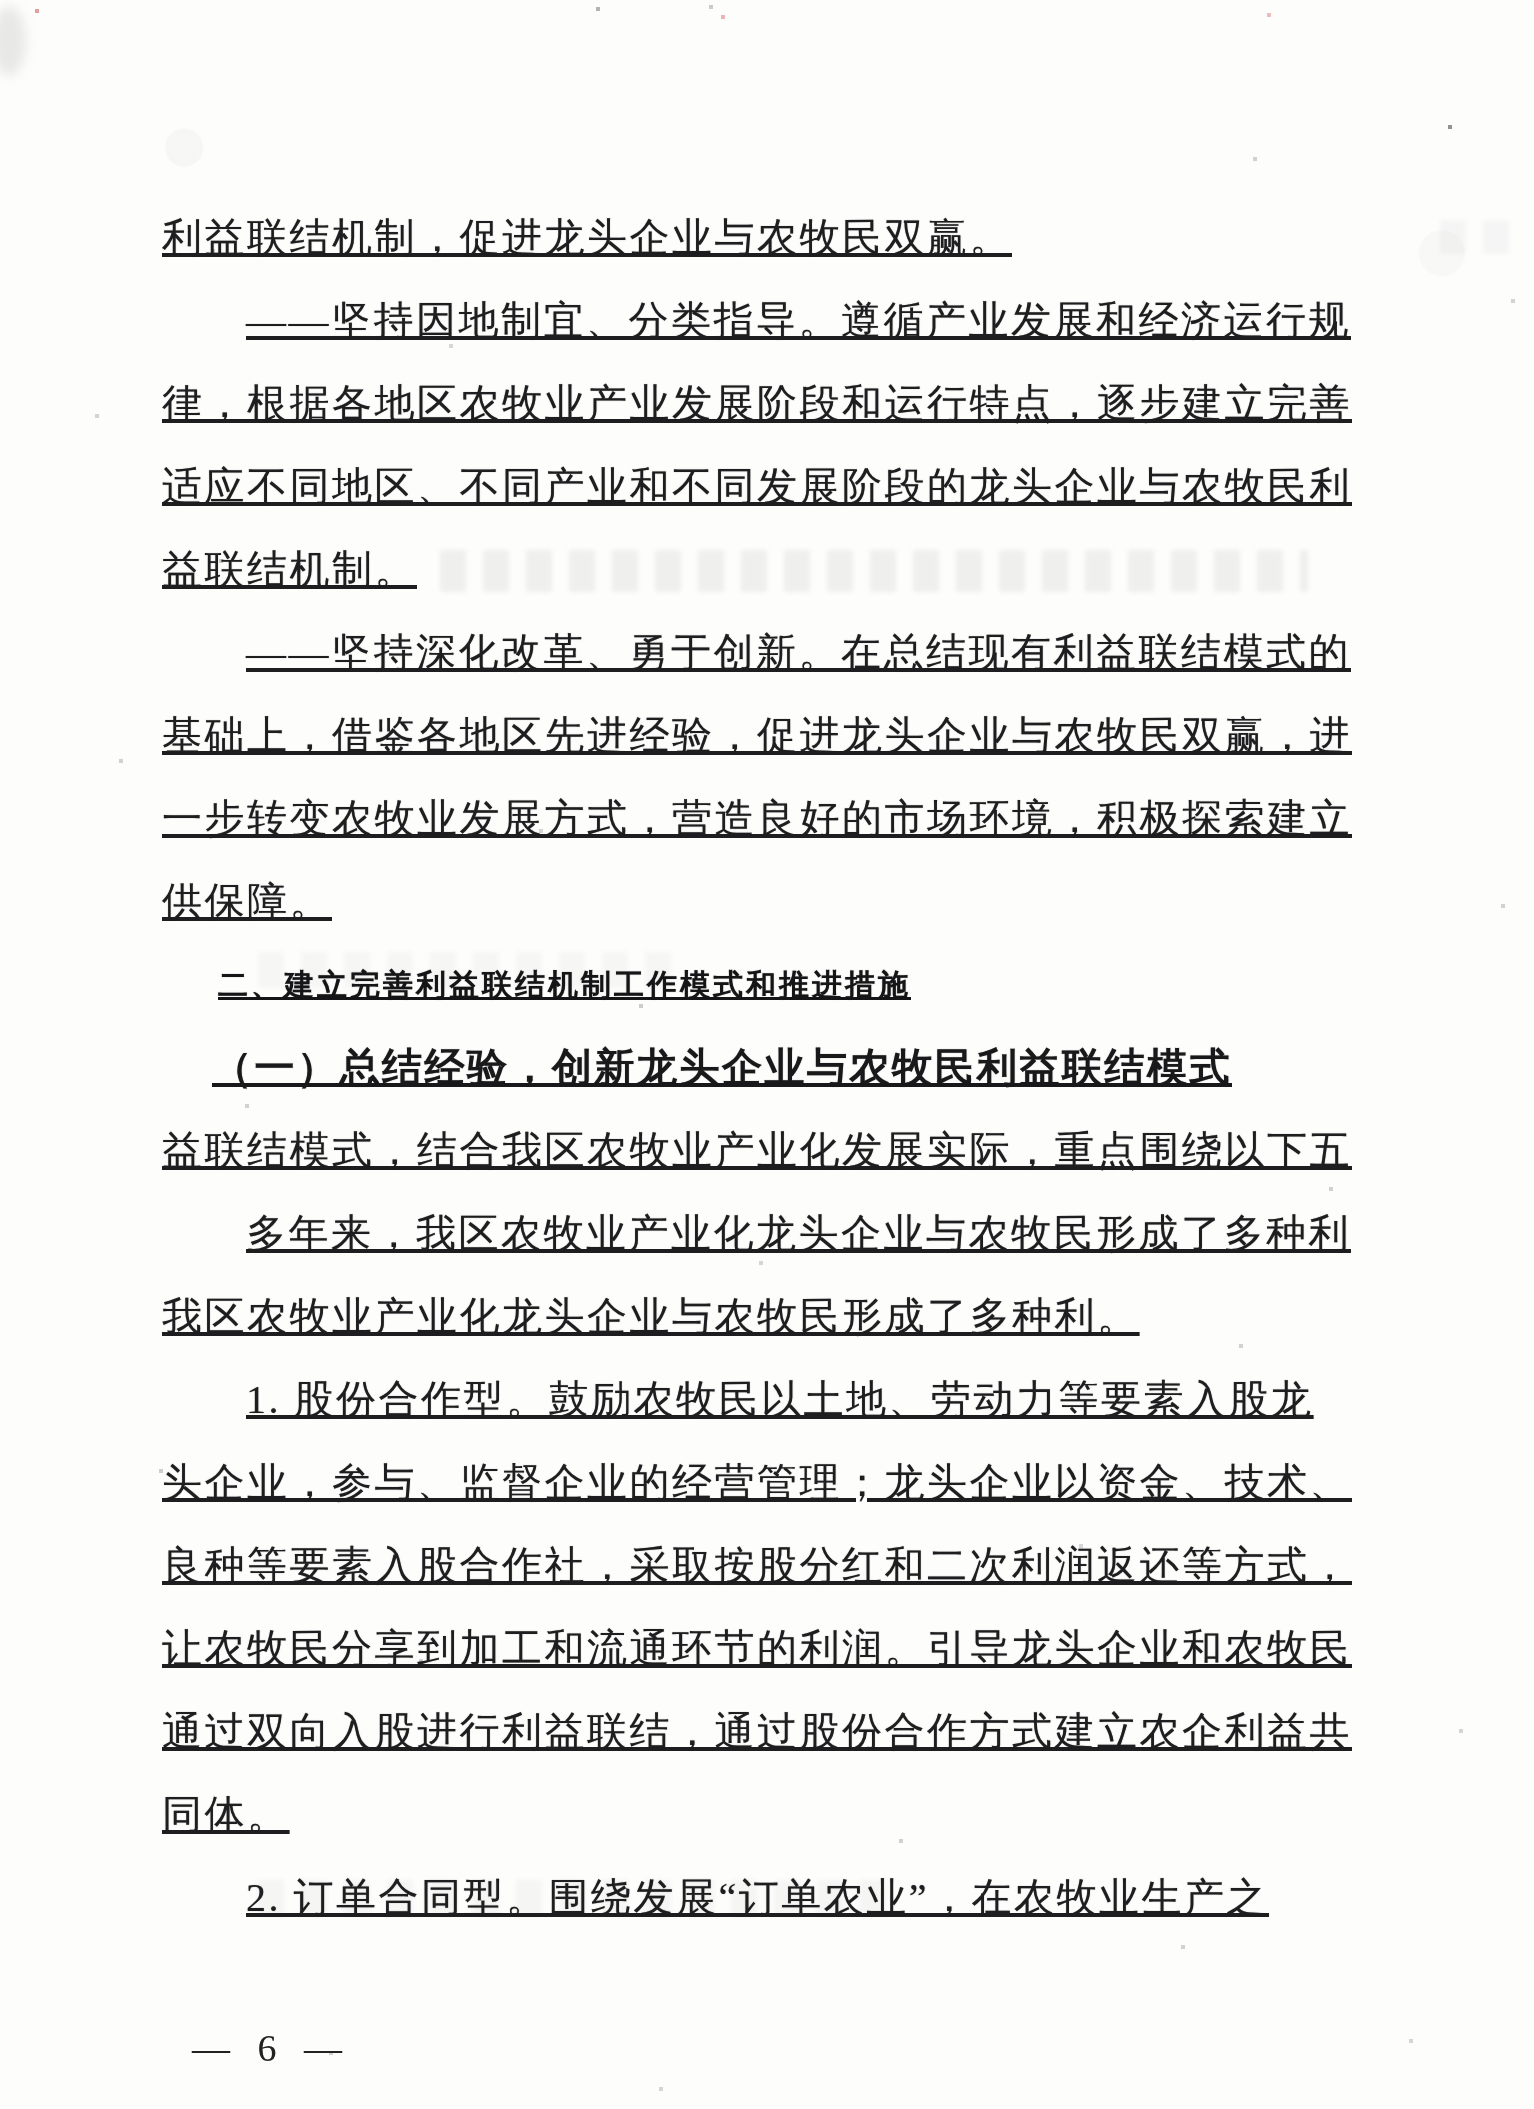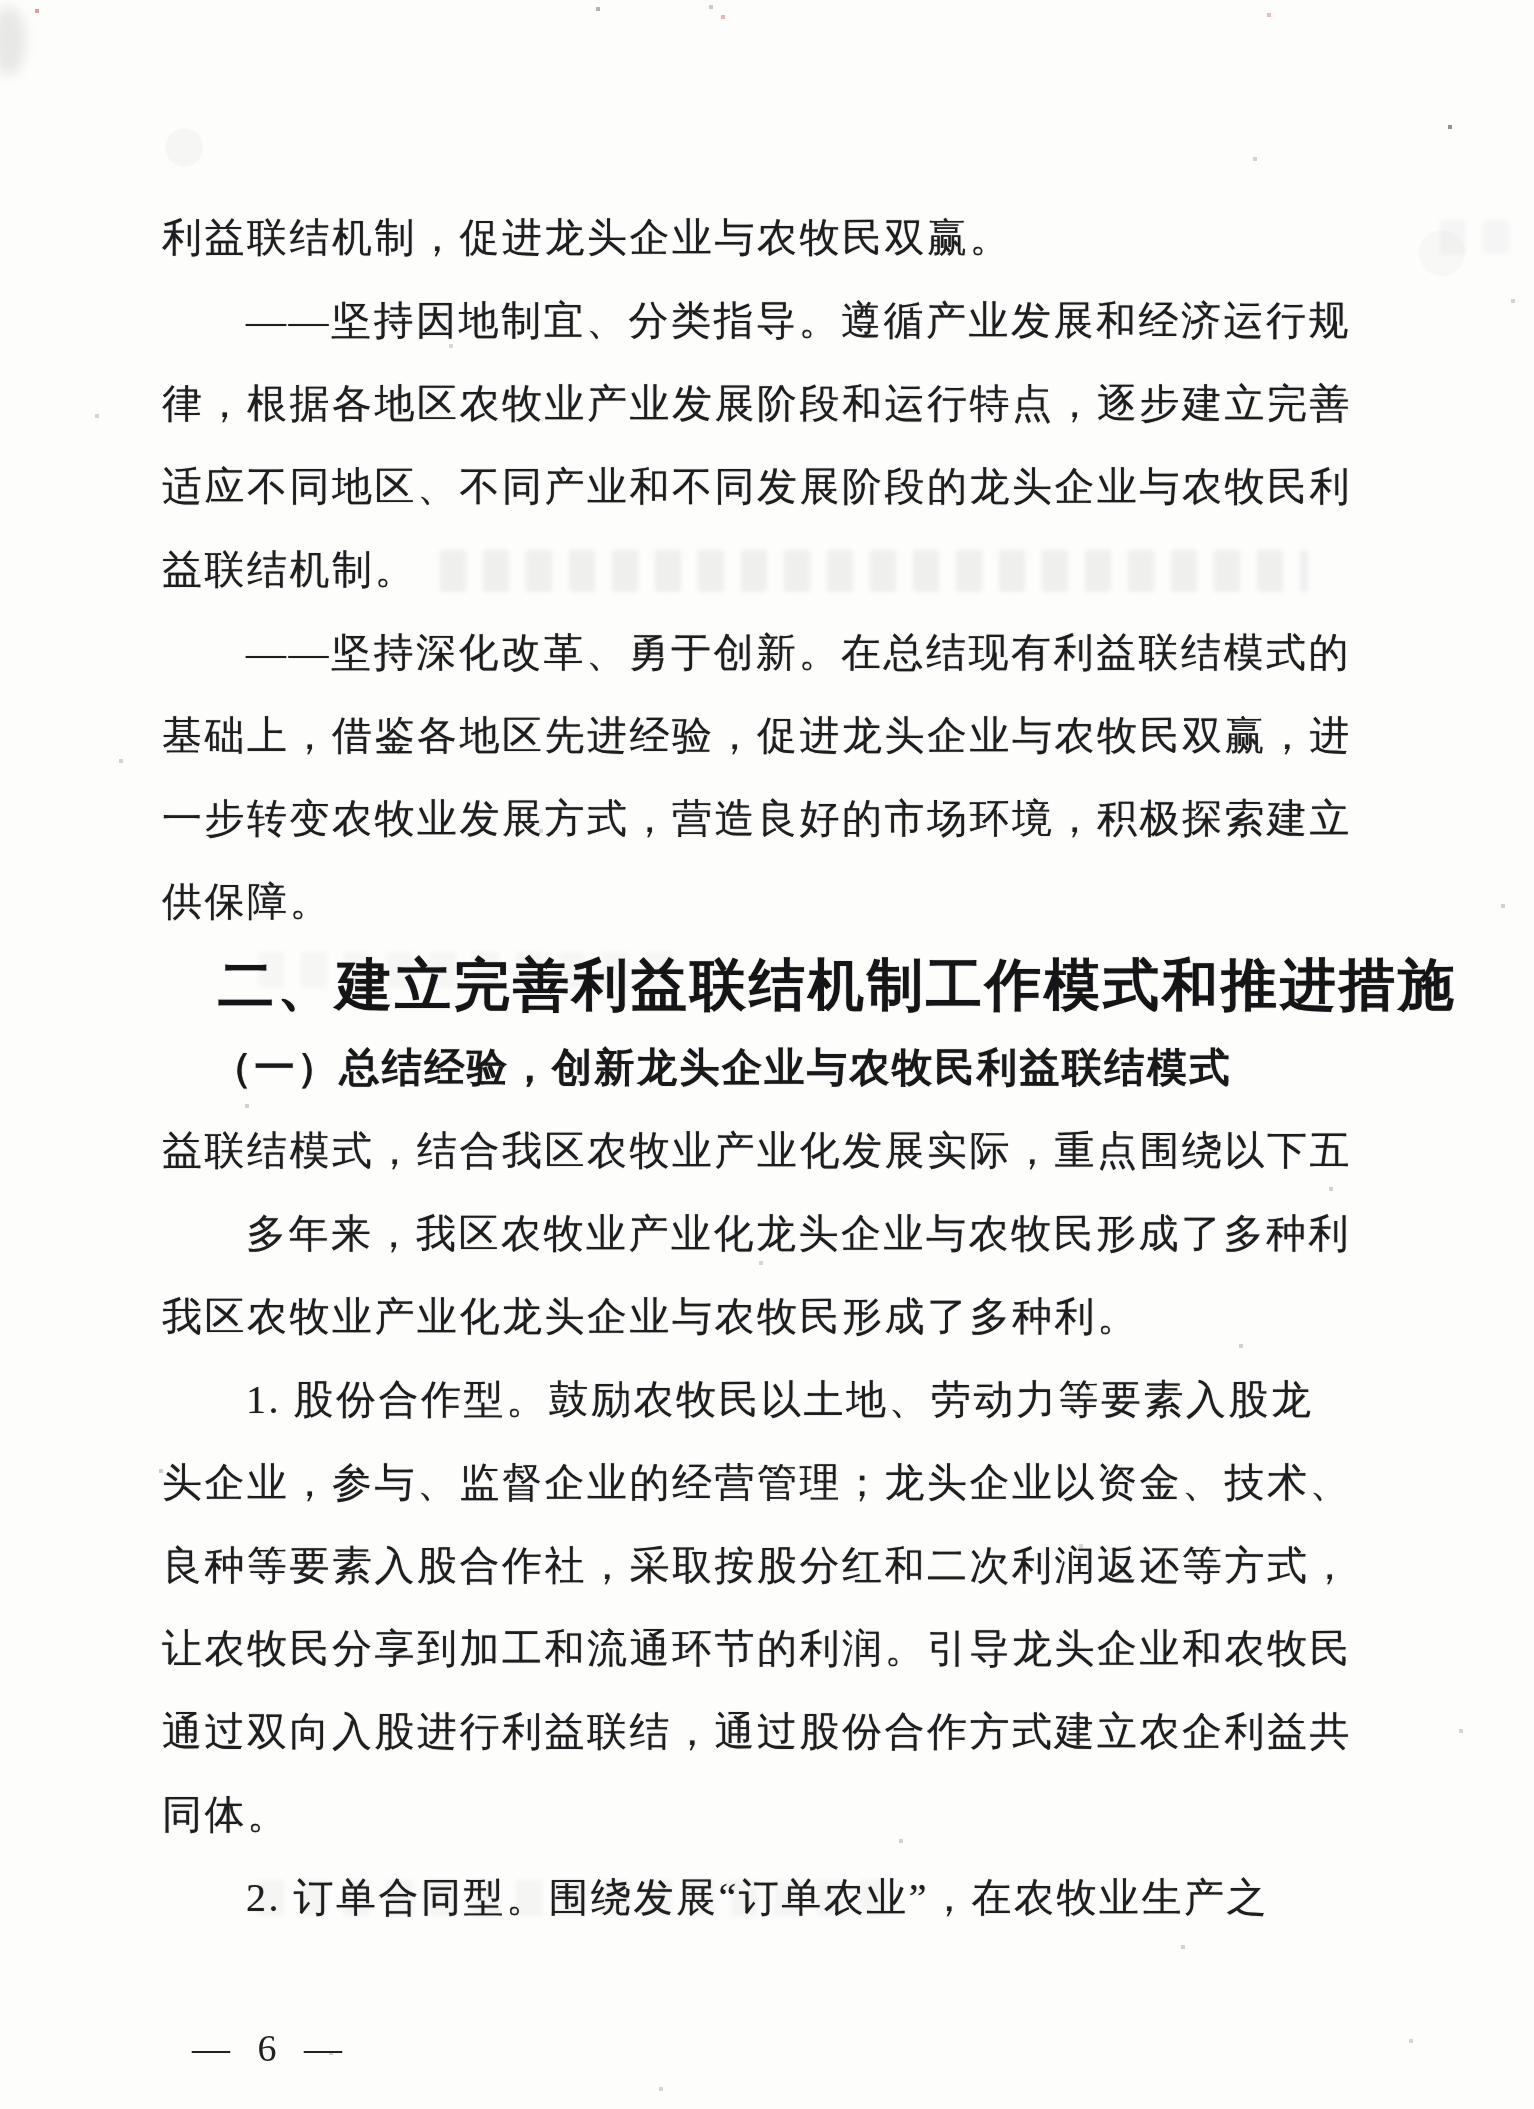--- a/index.html
+++ b/index.html
@@ -30,26 +30,27 @@
     width: 1196px;
   }
   .line {
     height: 83px;
     line-height: 83px;
     font-size: 40px;
     letter-spacing: 2.5px;
     color: #1e1e20;
     white-space: nowrap;
     text-shadow: 0 0 1px rgba(30,30,30,0.55); 
+    text-decoration: underline;
   }
   .line.indent { padding-left: 84px; }
   .line.heading1 {
     font-family: "Liberation Sans", "DejaVu Sans", sans-serif;
     font-weight: bold;
-    font-size: 56px;
+    font-size: 30px;
     letter-spacing: 3px;
     color: #151517;
   }
   .line.heading1.indent { padding-left: 56px; }
   .line.heading2 {
     font-weight: bold;
     color: #19191b;
   }
   .line.heading2.indent { padding-left: 50px; }
   .footer {

